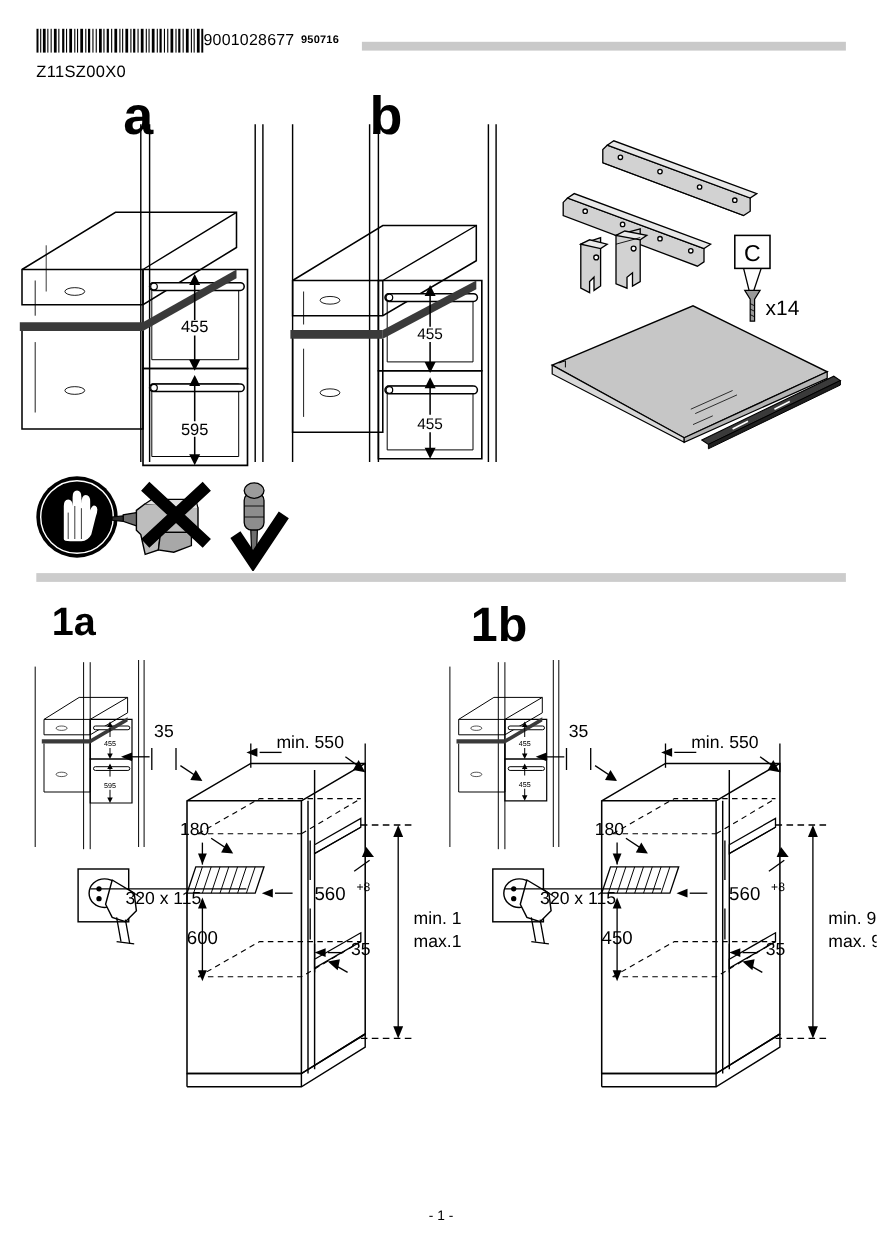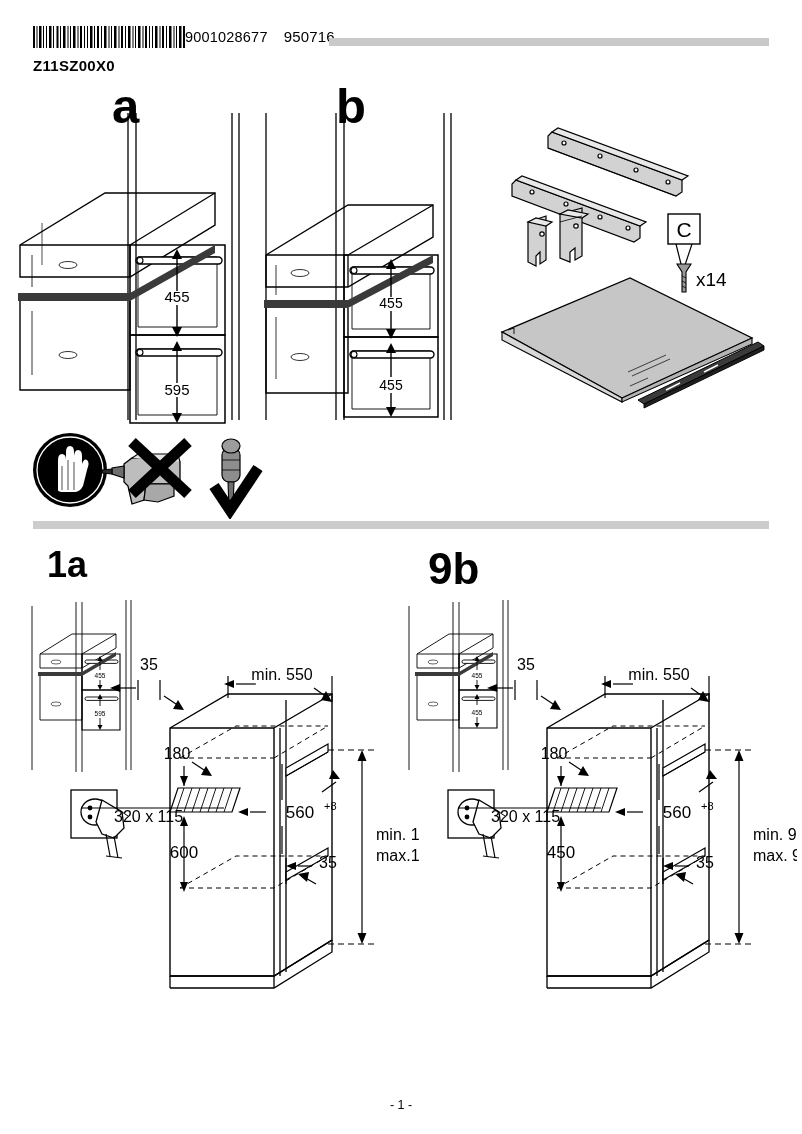--- a/index.html
+++ b/index.html
@@ -7,23 +7,23 @@
     width:802px;height:1134px;background:#ffffff;
     font-family:"Liberation Sans", sans-serif;color:#000;
     position:relative;overflow:hidden;
   }
   .page{position:relative;width:802px;height:1134px;}
 
   
   .hdr{position:absolute;left:33px;top:26px;display:flex;align-items:flex-end;}
   .barcode{height:22px;width:152px;display:block;}
   .hdr-num{font-size:14.5px;line-height:22px;letter-spacing:.2px;}
-  .hdr-num2{font-size:15px;line-height:22px;margin-left:16px;letter-spacing:.2px;}
+  .hdr-num2{font-size:10px;line-height:22px;margin-left:6px;letter-spacing:.2px;font-weight:bold;}
   .hdr-bar{position:absolute;left:329px;top:38px;width:440px;height:8px;background:#c9c9c9;}
-  .model{position:absolute;left:33px;top:57px;font-size:15px;font-weight:bold;letter-spacing:.3px;}
+  .model{position:absolute;left:33px;top:57px;font-size:15px;font-weight:normal;letter-spacing:.3px;}
 
   
   .sep{position:absolute;left:33px;top:521px;width:736px;height:8px;background:#cccccc;}
 
   
   .glyph{position:absolute;font-weight:bold;line-height:1;}
   .glyph-a{left:112px;top:82px;font-size:49px;}
   .glyph-b{left:336px;top:82px;font-size:49px;}
   .glyph-1a{left:47px;top:547px;font-size:36px;}
   .glyph-1b{left:428px;top:547px;font-size:44px;}
@@ -400,21 +400,21 @@
     <circle cx="28" cy="45" r="2.4" fill="#000" stroke="none"></circle>
     <path d="M40 28 L60 40 L62 56 L52 66 L40 62 L34 50 Z" fill="#fff" stroke-width="1.3"></path>
     <path d="M44 62 L48 84 M52 64 L56 86" stroke-width="1.2"></path>
     <path d="M44 84 L60 86" stroke-width="1.1"></path>
     <path d="M54 36 L66 44" stroke-width="1"></path>
 
     <path d="M20 36 L162 36" stroke-width="1.1"></path>
     <text x="52" y="50" font-size="16" fill="#000" stroke="none">320 x 115</text>
   </svg>
 
-  <div class="glyph glyph-1b">9b</div>
+  <div class="glyph glyph-1b">1b</div>
 
   <svg class="abs" style="left:405px;top:592px;" width="130" height="185" viewBox="0 0 130 185" fill="none" stroke="#000" stroke-width="0.9">
     <path d="M4 14 L4 178 M48 10 L48 180 M54 10 L54 180 M98 8 L98 178 M103 8 L103 178"></path>
     <path d="M12 62 L44 42 L88 42 L88 56 L54 76 L12 76 Z"></path>
     <path d="M12 62 L54 62 L54 76 M54 62 L88 42"></path>
     <path d="M54 62 L92 62 L92 98 L54 98 Z" stroke-width="1.1"></path>
     <rect x="57" y="68" width="33" height="3.4" rx="1.7" fill="#fff" stroke-width="0.9"></rect>
     <path d="M10 80 L54 80 L54 84 L10 84 Z" fill="#3a3a3a" stroke="none"></path>
     <path d="M54 80 L88 60 L88 64 L54 84 Z" fill="#3a3a3a" stroke="none"></path>
     <path d="M12 84 L12 128 L54 128 L54 84"></path>

